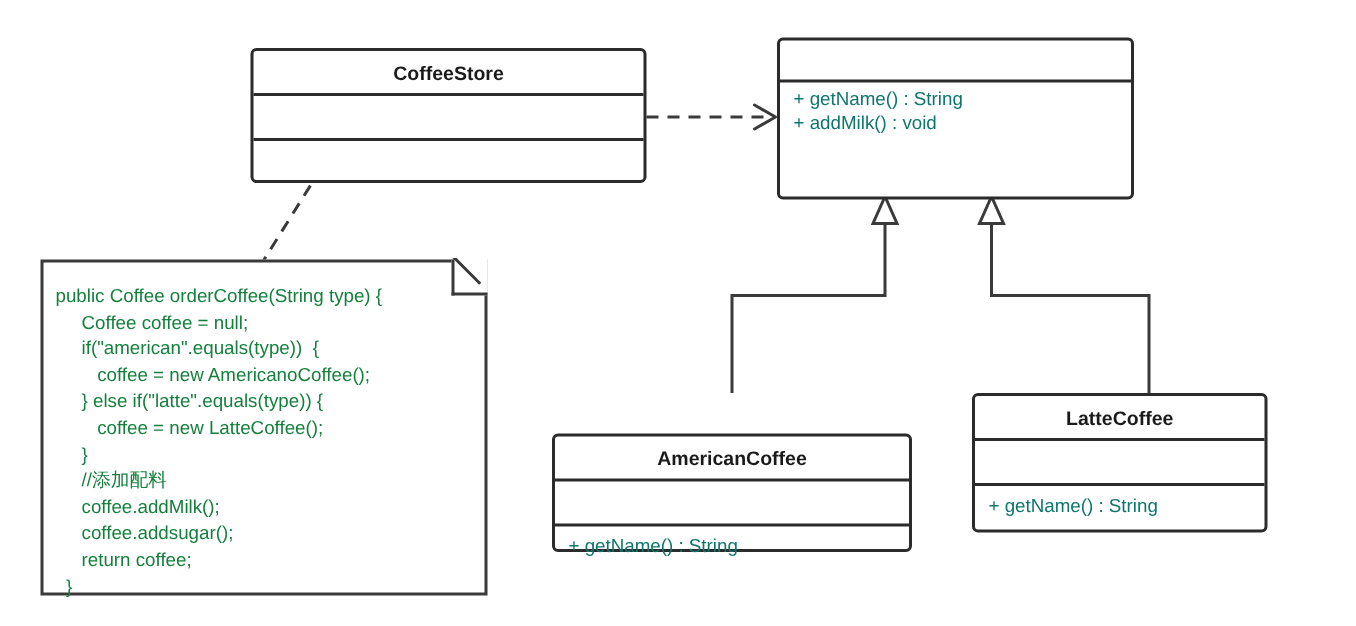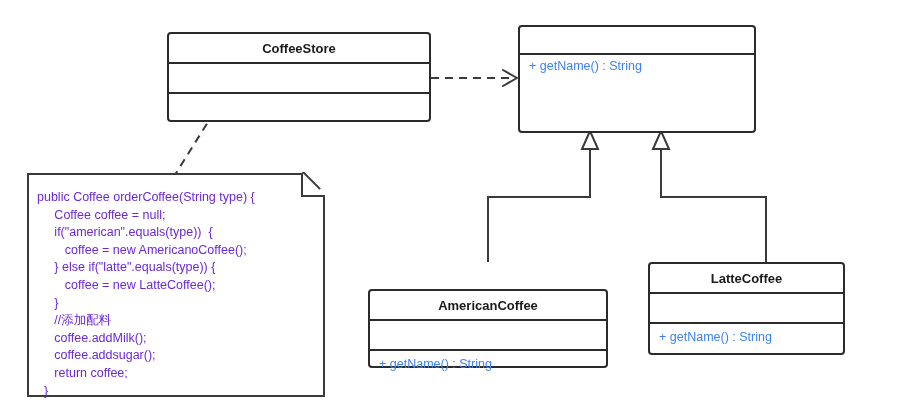--- a/index.html
+++ b/index.html
@@ -40,21 +40,21 @@
   .uml-attrs {
     box-sizing: border-box;
     width: 100%;
     border-bottom: 2px solid #2b2b2b;
   }
   .uml-ops {
     box-sizing: border-box;
     width: 100%;
     padding-left: 9px;
     font-size: 12.5px;
-    color: #3b82f6;
+    color: #0f766e;
     overflow: visible;
   }
   .uml-ops .op-line {
     line-height: 15.5px;
     white-space: pre;
   }
 
   
   .uml-note {
     position: absolute;
@@ -100,21 +100,21 @@
     width: 40px;
     height: 0;
     border-top: 2px solid #3a3a3a;
     transform: rotate(45deg);
     transform-origin: center;
   }
   .note-code {
     position: relative;
     padding: 14px 0 0 8px;
     font-size: 12.5px;
-    color: #6d28d9;
+    color: #15803d;
     white-space: pre;
     line-height: 17.6px;
   }
 
   
   .edge-svg {
     position: absolute;
     left: 0;
     top: 0;
     width: 904px;
@@ -152,20 +152,21 @@
 
   <div class="uml-class" style="left:167px; top:32px; width:264px; height:90px;">
     <div class="uml-title" style="height:30px;">CoffeeStore</div>
     <div class="uml-attrs" style="height:30px;"></div>
   </div>
 
   <div class="uml-class" style="left:518px; top:25px; width:238px; height:108px;">
     <div class="uml-attrs" style="height:28px;"></div>
     <div class="uml-ops" style="height:48px; padding-top:4px;">
       <div class="op-line">+ getName() : String</div>
+      <div class="op-line">+ addMilk() : void</div>
     </div>
   </div>
 
   <div class="uml-class" style="left:368px; top:262px; width:240px; height:79px;margin-top:27px;">
     <div class="uml-title" style="height:30px;">AmericanCoffee</div>
     <div class="uml-attrs" style="height:30px;"></div>
     <div class="uml-ops" style="height:29px; padding-top:6px;">
       <div class="op-line">+ getName() : String</div>
     </div>
   </div>

